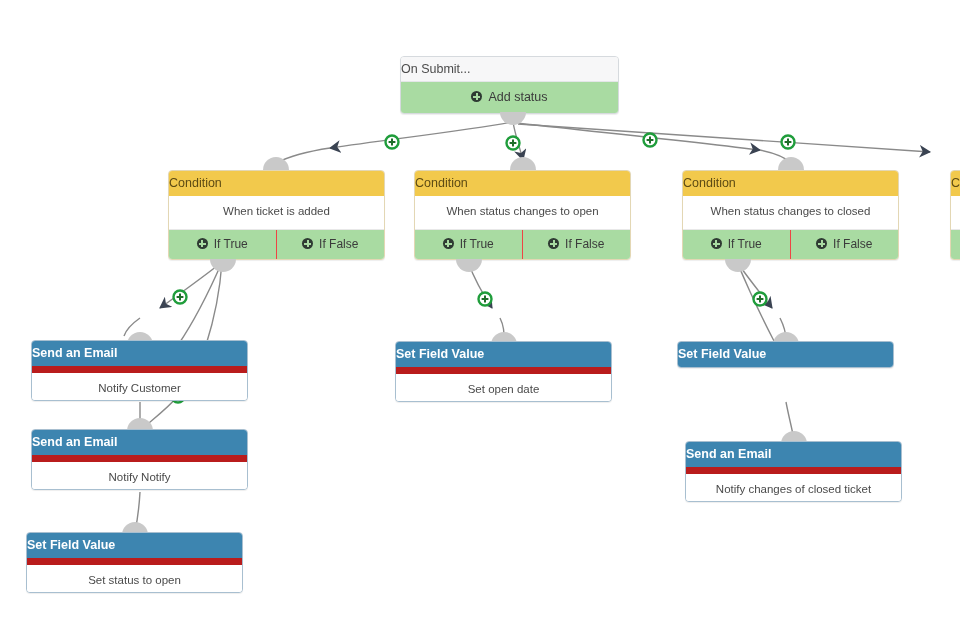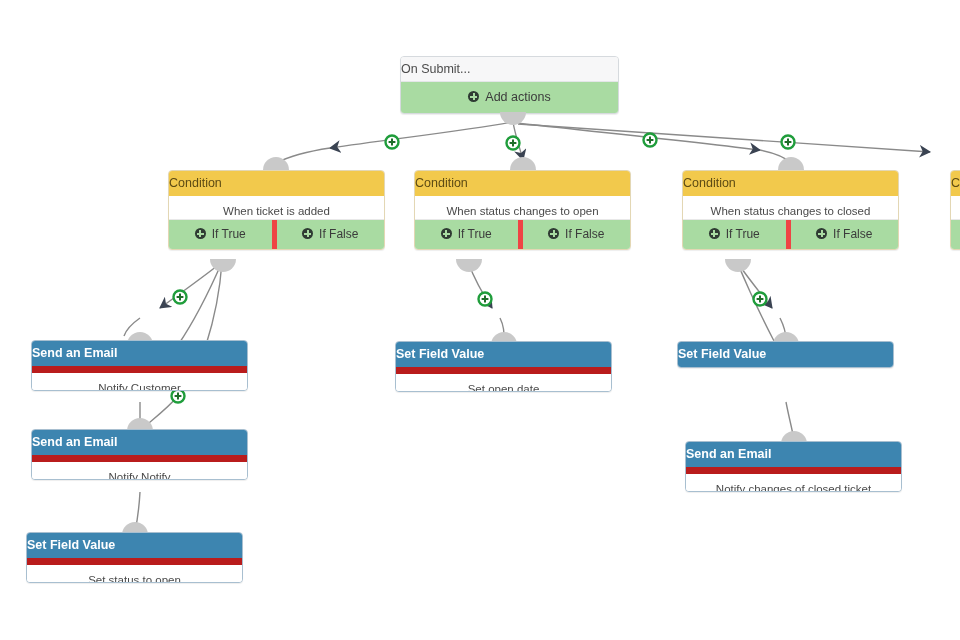--- a/index.html
+++ b/index.html
@@ -42,21 +42,21 @@
     box-shadow: 0 1px 1px rgba(0,0,0,0.07);
   }
   .node-head {
     height: 25px;
     line-height: 25px;
     text-align: left;
     font-size: 12.5px;
     box-sizing: border-box;
   }
   .node-body {
-    height: 24px;
+    height: 34px;
     line-height: 30px;
     text-align: center;
     font-size: 11.5px;
     color: #4a4a4a;
     background: #ffffff;
     border-top: 1px solid #e2e6e9;
     box-sizing: border-box;
     white-space: nowrap;
     overflow: hidden;
   }
@@ -101,21 +101,21 @@
     flex: 1 1 50%;
     background: #a9dba2;
     color: #3b3b3b;
     font-size: 12px;
     line-height: 29px;
     text-align: center;
     box-sizing: border-box;
     white-space: nowrap;
   }
   .branch.left-branch {
-    border-right: 5px solid #ef4444;
+    border-right: 1px solid #ef4444;
   }
 
   
   .node.action {
     border: 1px solid #a8bfd0;
   }
   .node.action .node-head {
     background: #3d85b0;
     color: #ffffff;
     font-weight: bold;
@@ -245,21 +245,21 @@
       <g>
           <circle cx="178" cy="396" r="6.5" fill="#ffffff" stroke="#1f9d3b" stroke-width="2.4"></circle>
           <path d="M 174.6 396 h 6.8 M 178 392.6 v 6.8" stroke="#1f6d2a" stroke-width="2"></path>
         </g>
     </g>
   </svg>
 
   <div class="node trigger" style="left:400px; top:56px; width:219px;">
     <div class="node-head">On Submit...</div>
     <div class="band-green">
-      <span class="plus-glyph"></span><span>Add actions</span>
+      <span class="plus-glyph"></span><span>Add status</span>
     </div>
   </div>
   <div class="port down" style="left:500px; top:112px;"></div>
 
   <div class="port" style="left:263px; top:157px;"></div>
   <div class="node condition" style="left:168px; top:170px; width:217px;">
     <div class="node-head">Condition</div>
     <div class="node-body">When ticket is added</div>
     <div class="branch-row">
       <div class="branch left-branch">

